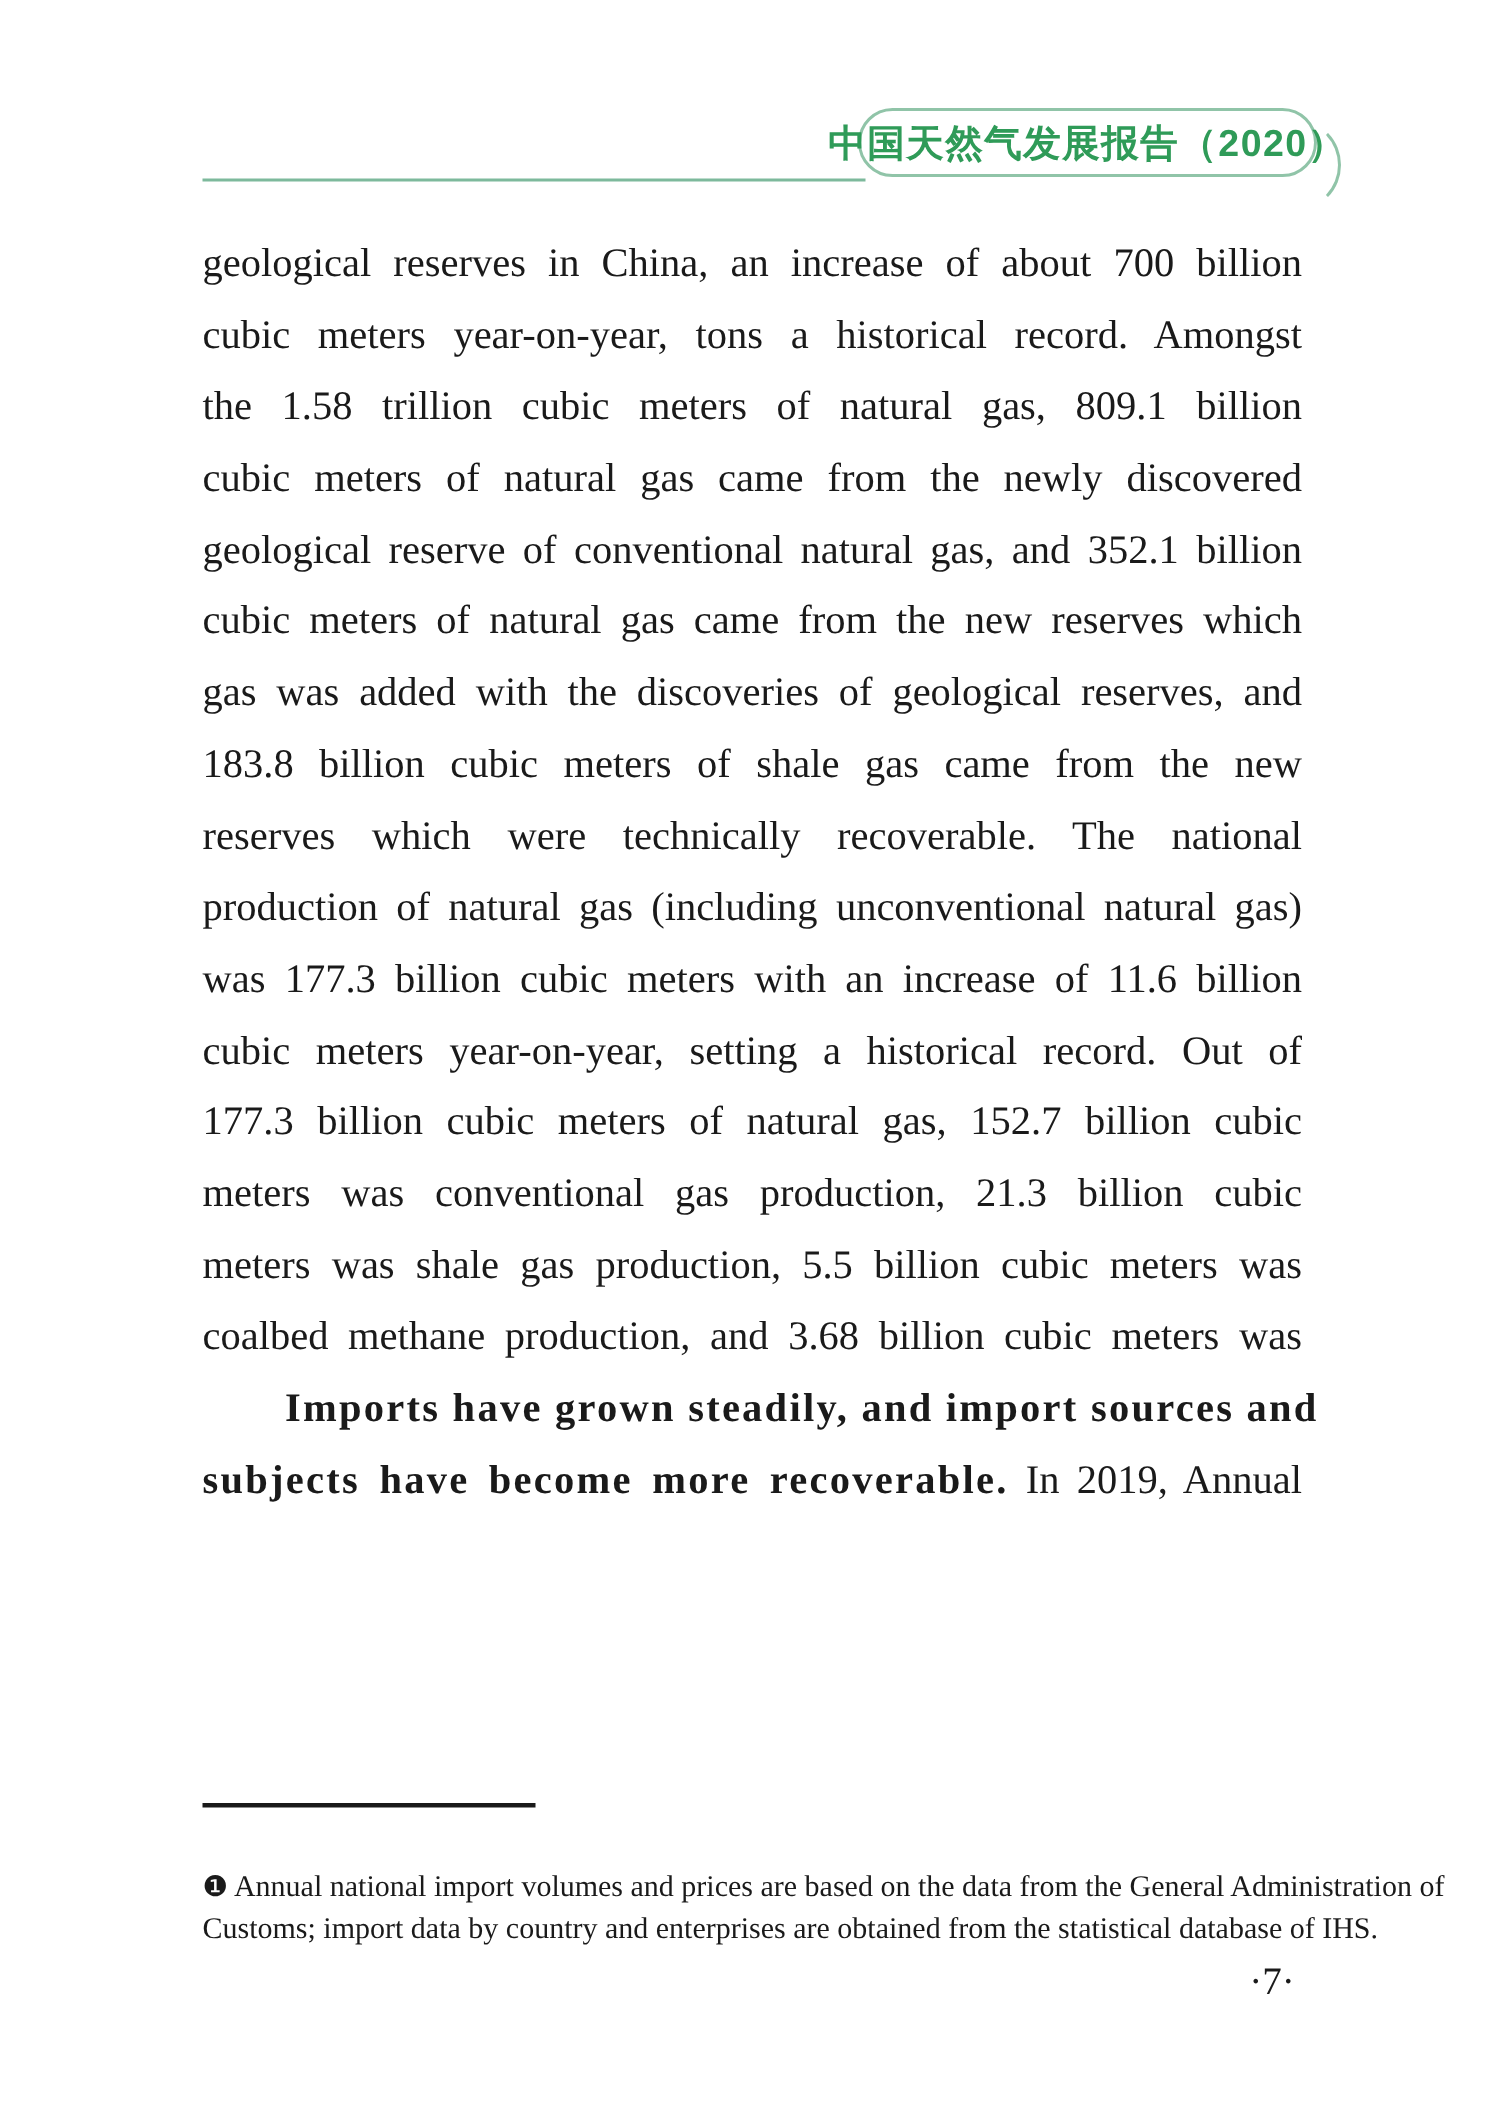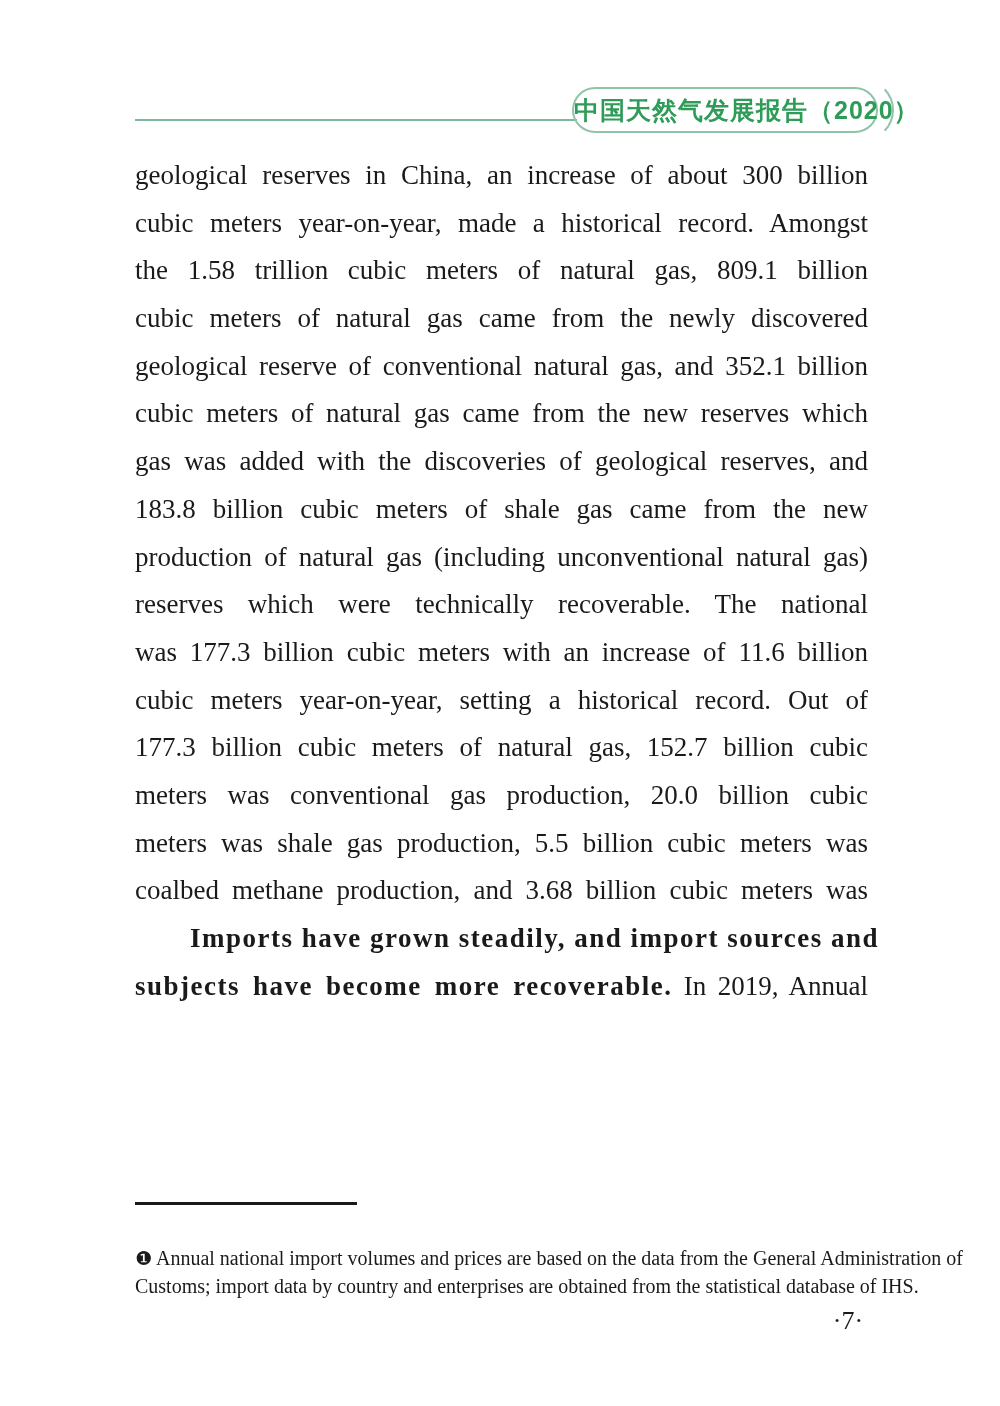--- a/index.html
+++ b/index.html
@@ -17,26 +17,27 @@
 
   
   .header-rule {
     position: absolute;
     left: 135px; top: 119px;
     width: 442px; height: 2px;
     background: #7db99c;
   }
   .header-pill {
     position: absolute;
-    left: 572px; top: 87px;
+    left: 572px; top: 72px;
     width: 306px; height: 46px;
     border: 2px solid #90c4a8;
     border-radius: 23px;
     display: flex;
     align-items: center;
+    justify-content: center;
   }
   .header-arc {
     position: absolute;
     left: 836px; top: 80px;
     width: 58px; height: 60px;
     border: 2px solid transparent;
     border-right-color: #90c4a8;
     border-radius: 50%;
   }
   .page-title {
@@ -114,34 +115,34 @@
 
 <div class="page">
 
   <div class="header-rule"></div>
   <div class="header-arc"></div>
   <div class="header-pill">
     <span class="page-title">中国天然气发展报告（2020）</span>
   </div>
 
   <div class="body-text">
-    <div class="bline">geological reserves in China, an increase of about 300 billion</div>
-    <div class="bline">cubic meters year-on-year, made a historical record. Amongst</div>
+    <div class="bline">geological reserves in China, an increase of about 700 billion</div>
+    <div class="bline">cubic meters year-on-year, tons a historical record. Amongst</div>
     <div class="bline">the 1.58 trillion cubic meters of natural gas, 809.1 billion</div>
     <div class="bline">cubic meters of natural gas came from the newly discovered</div>
     <div class="bline">geological reserve of conventional natural gas, and 352.1 billion</div>
     <div class="bline">cubic meters of natural gas came from the new reserves which</div>
     <div class="bline">gas was added with the discoveries of geological reserves, and</div>
     <div class="bline">183.8 billion cubic meters of shale gas came from the new</div>
+    <div class="bline">reserves which were technically recoverable. The national</div>
     <div class="bline">production of natural gas (including unconventional natural gas)</div>
-    <div class="bline">reserves which were technically recoverable. The national</div>
     <div class="bline">was 177.3 billion cubic meters with an increase of 11.6 billion</div>
     <div class="bline">cubic meters year-on-year, setting a historical record. Out of</div>
     <div class="bline">177.3 billion cubic meters of natural gas, 152.7 billion cubic</div>
-    <div class="bline">meters was conventional gas production, 20.0 billion cubic</div>
+    <div class="bline">meters was conventional gas production, 21.3 billion cubic</div>
     <div class="bline">meters was shale gas production, 5.5 billion cubic meters was</div>
     <div class="bline">coalbed methane production, and 3.68 billion cubic meters was</div>
 
     <div class="bline indent"><span class="bold">Imports have grown steadily, and import sources and</span></div>
     <div class="bline"><span class="bold">subjects have become more recoverable.</span> <span>In 2019, Annual</span></div>
   </div>
 
   <div class="footnote-sep"></div>
   <div class="footnote">
     <div class="fline"><span class="fn-marker">❶</span> <span>Annual national import volumes and prices are based on the data from the General Administration of</span></div>

